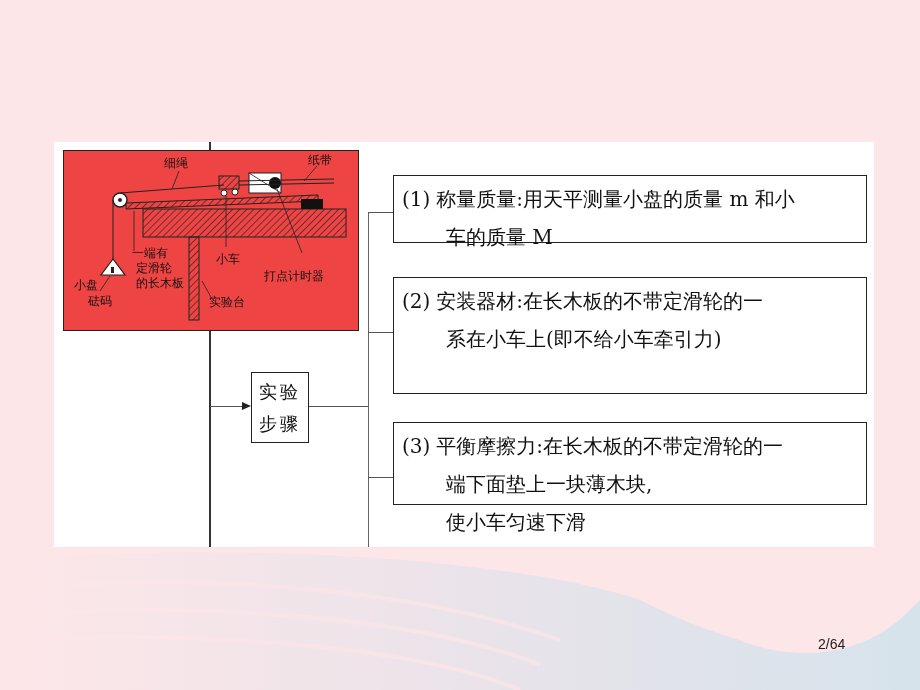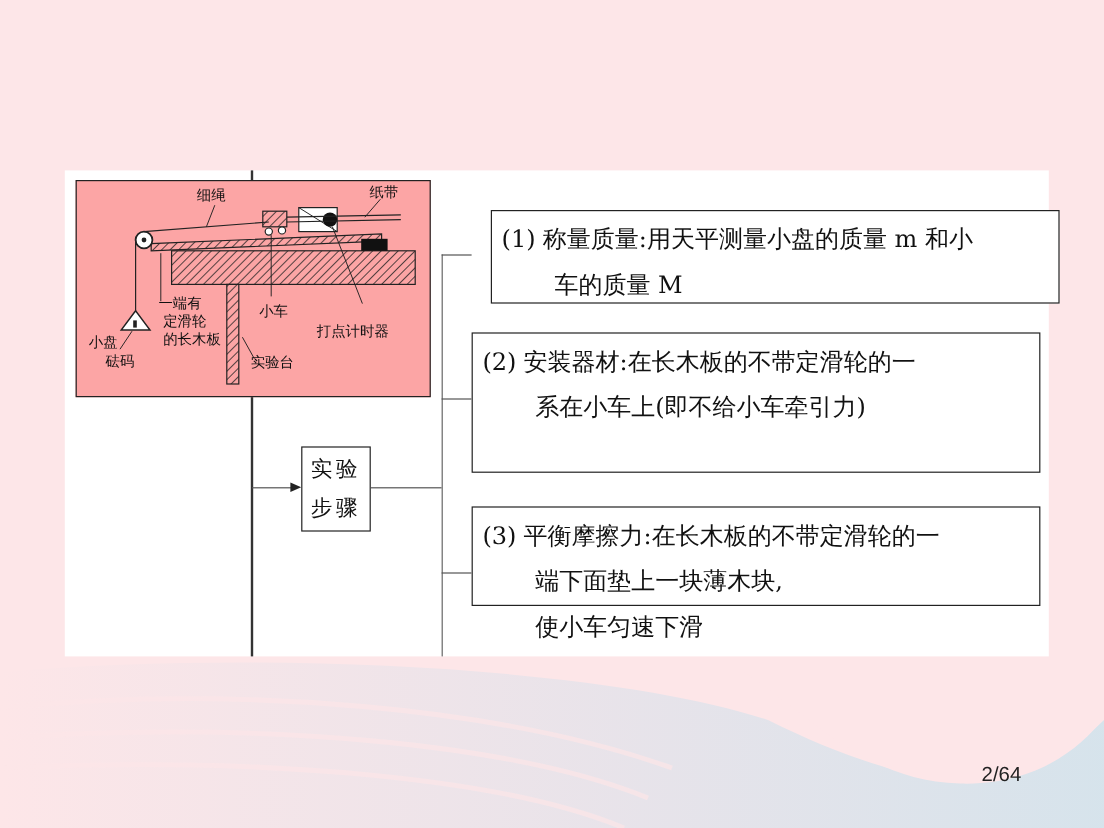--- a/index.html
+++ b/index.html
@@ -10,21 +10,21 @@
     }
     .bg-swoosh { position: absolute; left: 0; top: 0; width: 920px; height: 690px; }
     .panel {
       position: absolute; left: 54px; top: 142px; width: 820px; height: 405px;
       background: #ffffff;
     }
     .vline { position: absolute; background: #333; }
     .hline { position: absolute; background: #555; height: 1px; }
     .diagram-box {
       position: absolute; left: 9px; top: 8px; width: 296px; height: 181px;
-      border: 1.5px solid #222; background: #fca5a5; box-sizing: border-box;
+      border: 1.5px solid #222; background: #ef4444; box-sizing: border-box;
     }
     .diagram-box svg { position: absolute; left: 0; top: 0; }
     .dlabel {
       position: absolute; font-size: 12px; color: #111; line-height: 14px;
       font-family: "DejaVu Sans", "Liberation Sans", sans-serif;
       white-space: nowrap;
     }
     .center-box {
       position: absolute; left: 197px; top: 230px; width: 58px; height: 71px;
       border: 1.5px solid #222; box-sizing: border-box; background: #fff;
@@ -40,21 +40,21 @@
       padding: 4px 8px 4px 8px;
     }
     .step-line {
       font-size: 20px; line-height: 38px; color: #111; white-space: nowrap;
     }
     .step-line.indent { padding-left: 44px; }
     .step-num { margin-right: 6px; }
     .page-num {
       position: absolute; left: 818px; top: 636px;
       font-family: "Liberation Sans", "DejaVu Sans", sans-serif;
-      font-size: 17px; color: #222;
+      font-size: 14px; color: #222;
     }
   </style>
 </head>
 <body>
 
 <svg class="bg-swoosh" viewBox="0 0 920 690" xmlns="http://www.w3.org/2000/svg">
   <defs>
     <linearGradient id="bluegrad" x1="0" y1="0" x2="1" y2="0">
       <stop offset="0" stop-color="#fde6e8"></stop>
       <stop offset="0.55" stop-color="#e6e3ea"></stop>
@@ -138,21 +138,21 @@
     <div class="dlabel" style="left:152px; top:101px;">小车</div>
     <div class="dlabel" style="left:145px; top:144px;">实验台</div>
     <div class="dlabel" style="left:200px; top:118px;">打点计时器</div>
   </div>
 
   <div class="center-box">
     <span>实验</span>
     <span>步骤</span>
   </div>
 
-  <div class="step-box" style="top:33px; height:78px;margin-left:16px;">
+  <div class="step-box" style="top:33px; height:68px;">
     <div class="step-line"><span class="step-num">(1)</span><span>称量质量:用天平测量小盘的质量 m 和小</span></div>
     <div class="step-line indent">车的质量 M</div>
   </div>
 
   <div class="step-box" style="top:135px; height:117px;">
     <div class="step-line"><span class="step-num">(2)</span><span>安装器材:在长木板的不带定滑轮的一</span></div>
     <div class="step-line indent">系在小车上(即不给小车牵引力)</div>
   </div>
 
   <div class="step-box" style="top:280px; height:83px;">

